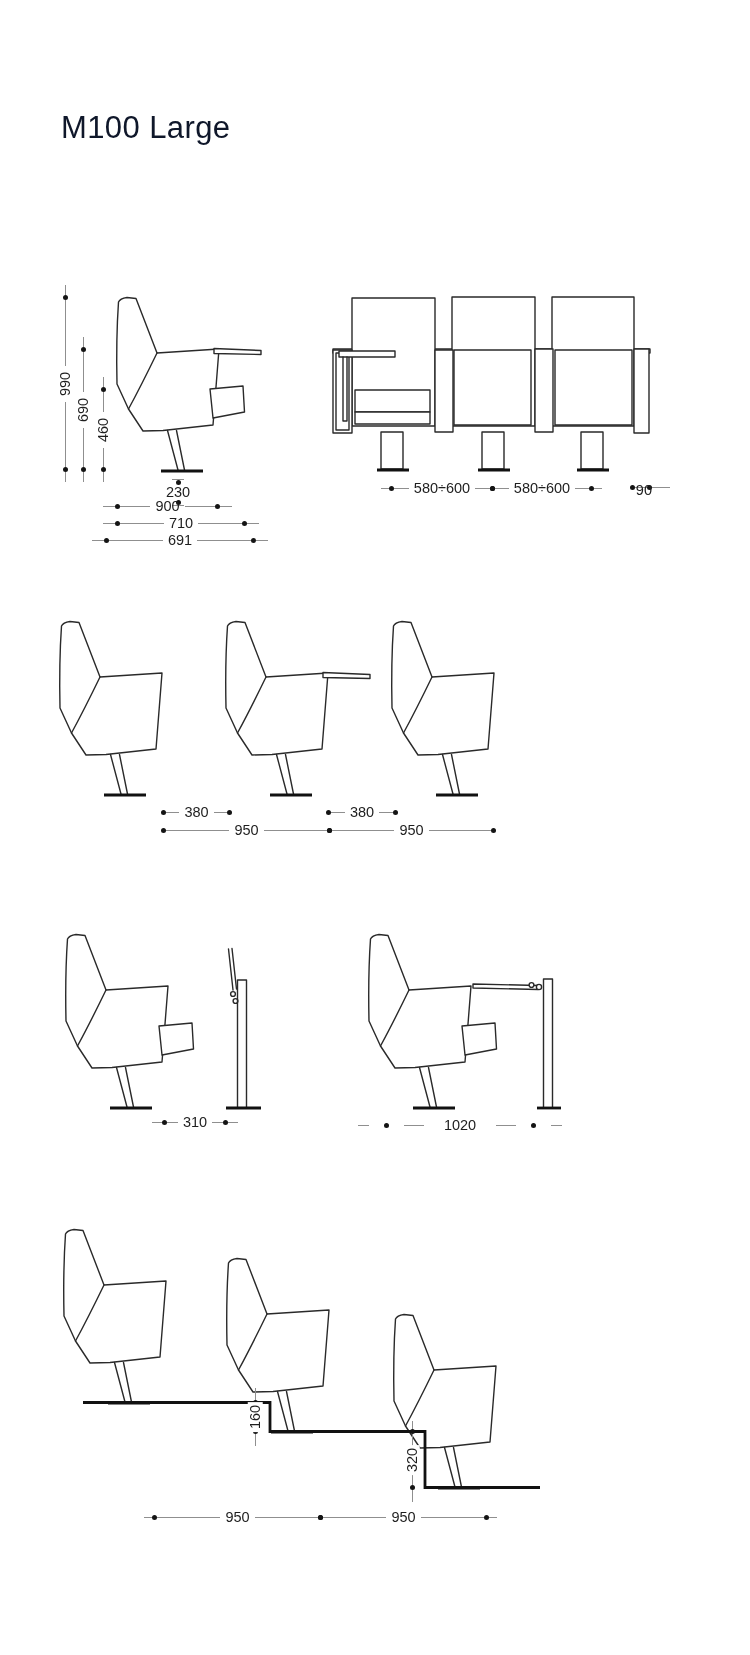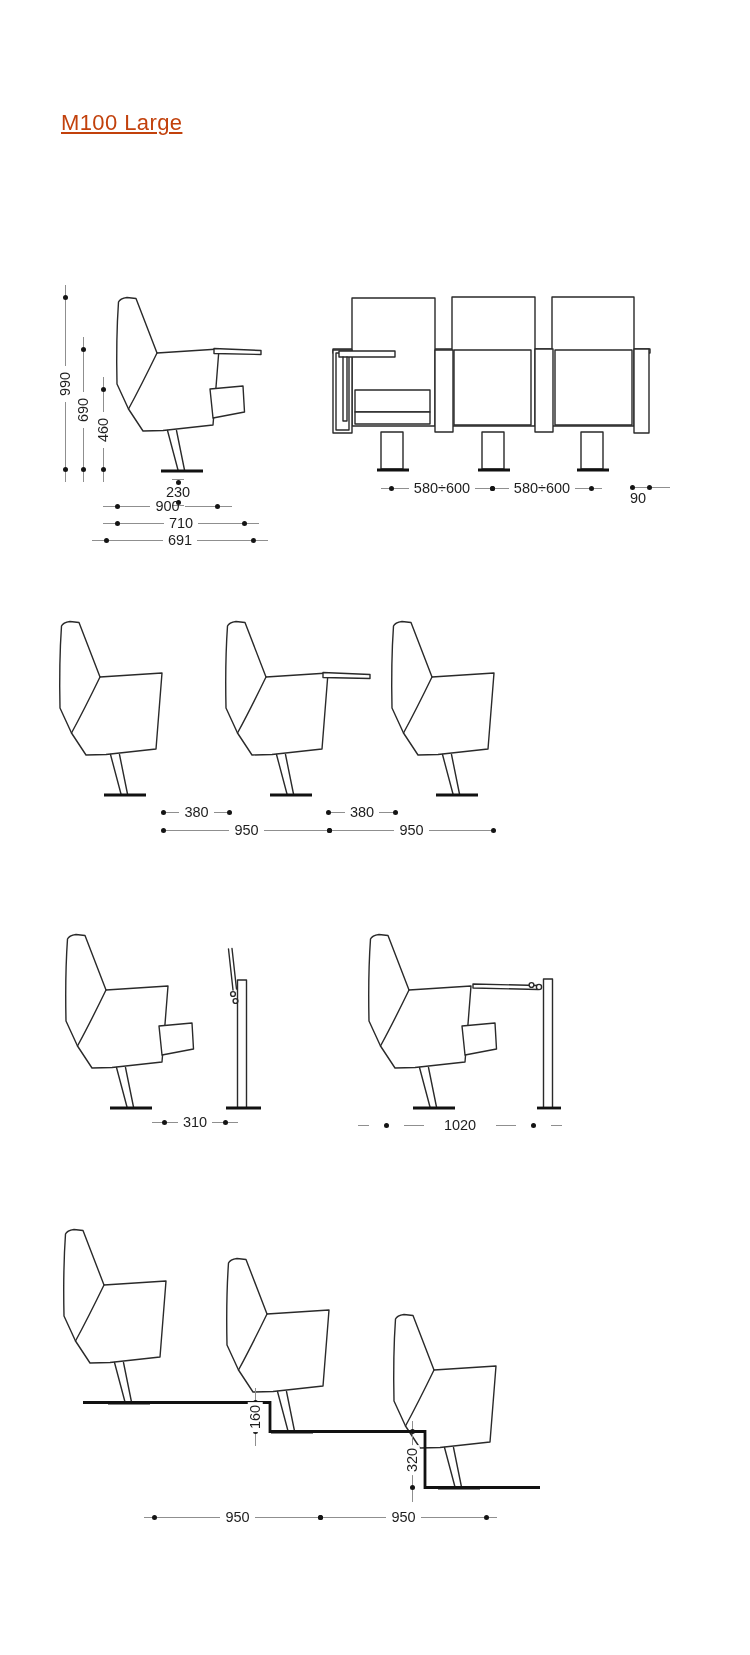--- a/index.html
+++ b/index.html
@@ -1,40 +1,40 @@
 <!DOCTYPE html>
 <html><head>
 <meta charset="utf-8">
 <style>
   html,body{margin:0;padding:0;background:#fff;}
   .page{position:relative;width:750px;height:1655px;background:#fff;overflow:hidden;
         font-family:"Liberation Sans",sans-serif;color:#1e1e1e;}
-  .title{position:absolute;left:61px;top:110px;font-size:22px;font-weight:400;
-         letter-spacing:.4px;color:#c2410c;white-space:nowrap;text-decoration:underline;}
+  .title{position:absolute;left:61px;top:110px;font-size:31px;font-weight:400;
+         letter-spacing:.4px;color:#0f172a;white-space:nowrap;}
   svg.art{position:absolute;left:0;top:0;}
   .ln{fill:none;stroke:#2a2a2a;stroke-width:1.4;stroke-linejoin:round;stroke-linecap:round;}
   .fw{fill:#fff;stroke:#2a2a2a;stroke-width:1.4;stroke-linejoin:round;}
   .tk{fill:none;stroke:#111;stroke-width:2.8;stroke-linecap:butt;}
   
   .dimh,.dimv{position:absolute;font-size:14.5px;color:#1e1e1e;}
   .dimh{display:flex;align-items:center;height:16px;}
   .dimv{display:flex;flex-direction:column;align-items:center;width:16px;}
   .dimh i,.dimv i,.dimh b,.dimv b{font-style:normal;font-weight:normal;display:block;flex:none;}
   .s{background:#8f8f8f;flex:1 1 auto !important;}
   .dimh .s{height:1px;}
   .dimv .s{width:1px;}
   .t{background:#8f8f8f;}
   .dimh .t{height:1px;width:12px;}
   .dimv .t{width:1px;height:10px;}
   .d{width:5px;height:5px;border-radius:50%;background:#141414;}
   .lbl{padding:0 5px;line-height:1;white-space:nowrap;}
   .lblv{position:relative;width:16px;}
   .vtxt{position:absolute;left:50%;top:50%;transform:translate(-50%,-50%) rotate(-90deg);
         background:#fff;padding:0 3px;line-height:1;white-space:nowrap;}
-  .lbl90{position:absolute;top:12px;left:0;width:22px;text-align:left;line-height:1;}
+  .lbl90{position:absolute;top:4px;left:0;width:22px;text-align:right;line-height:1;}
 </style>
 </head>
 <body>
 
 <div class="page">
 
   <div class="title">M100 Large</div>
 
   <svg class="art" width="750" height="1655" viewBox="0 0 750 1655">
     <defs>

